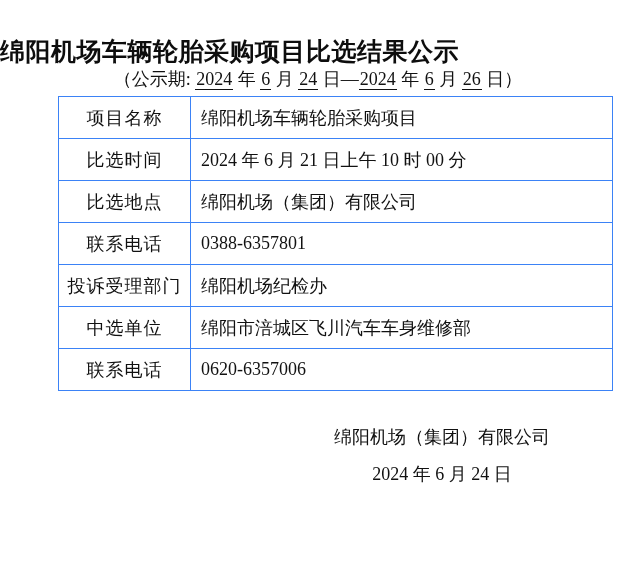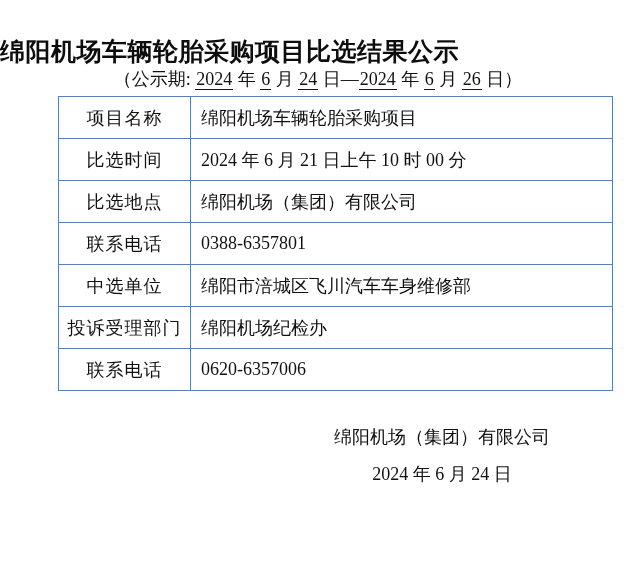--- a/index.html
+++ b/index.html
@@ -97,26 +97,26 @@
       </tr>
       <tr>
         <td class="label-cell">比选地点</td>
         <td class="value-cell">绵阳机场（集团）有限公司</td>
       </tr>
       <tr>
         <td class="label-cell">联系电话</td>
         <td class="value-cell">0388-6357801</td>
       </tr>
       <tr>
+        <td class="label-cell">投诉受理部门</td>
+        <td class="value-cell">绵阳机场纪检办</td>
+      </tr>
+      <tr>
         <td class="label-cell">中选单位</td>
         <td class="value-cell">绵阳市涪城区飞川汽车车身维修部</td>
-      </tr>
-      <tr>
-        <td class="label-cell">投诉受理部门</td>
-        <td class="value-cell">绵阳机场纪检办</td>
       </tr>
       <tr>
         <td class="label-cell">联系电话</td>
         <td class="value-cell">0620-6357006</td>
       </tr>
     </tbody>
   </table>
 
   <div class="footer-block">
     <div class="footer-issuer">绵阳机场（集团）有限公司</div>

